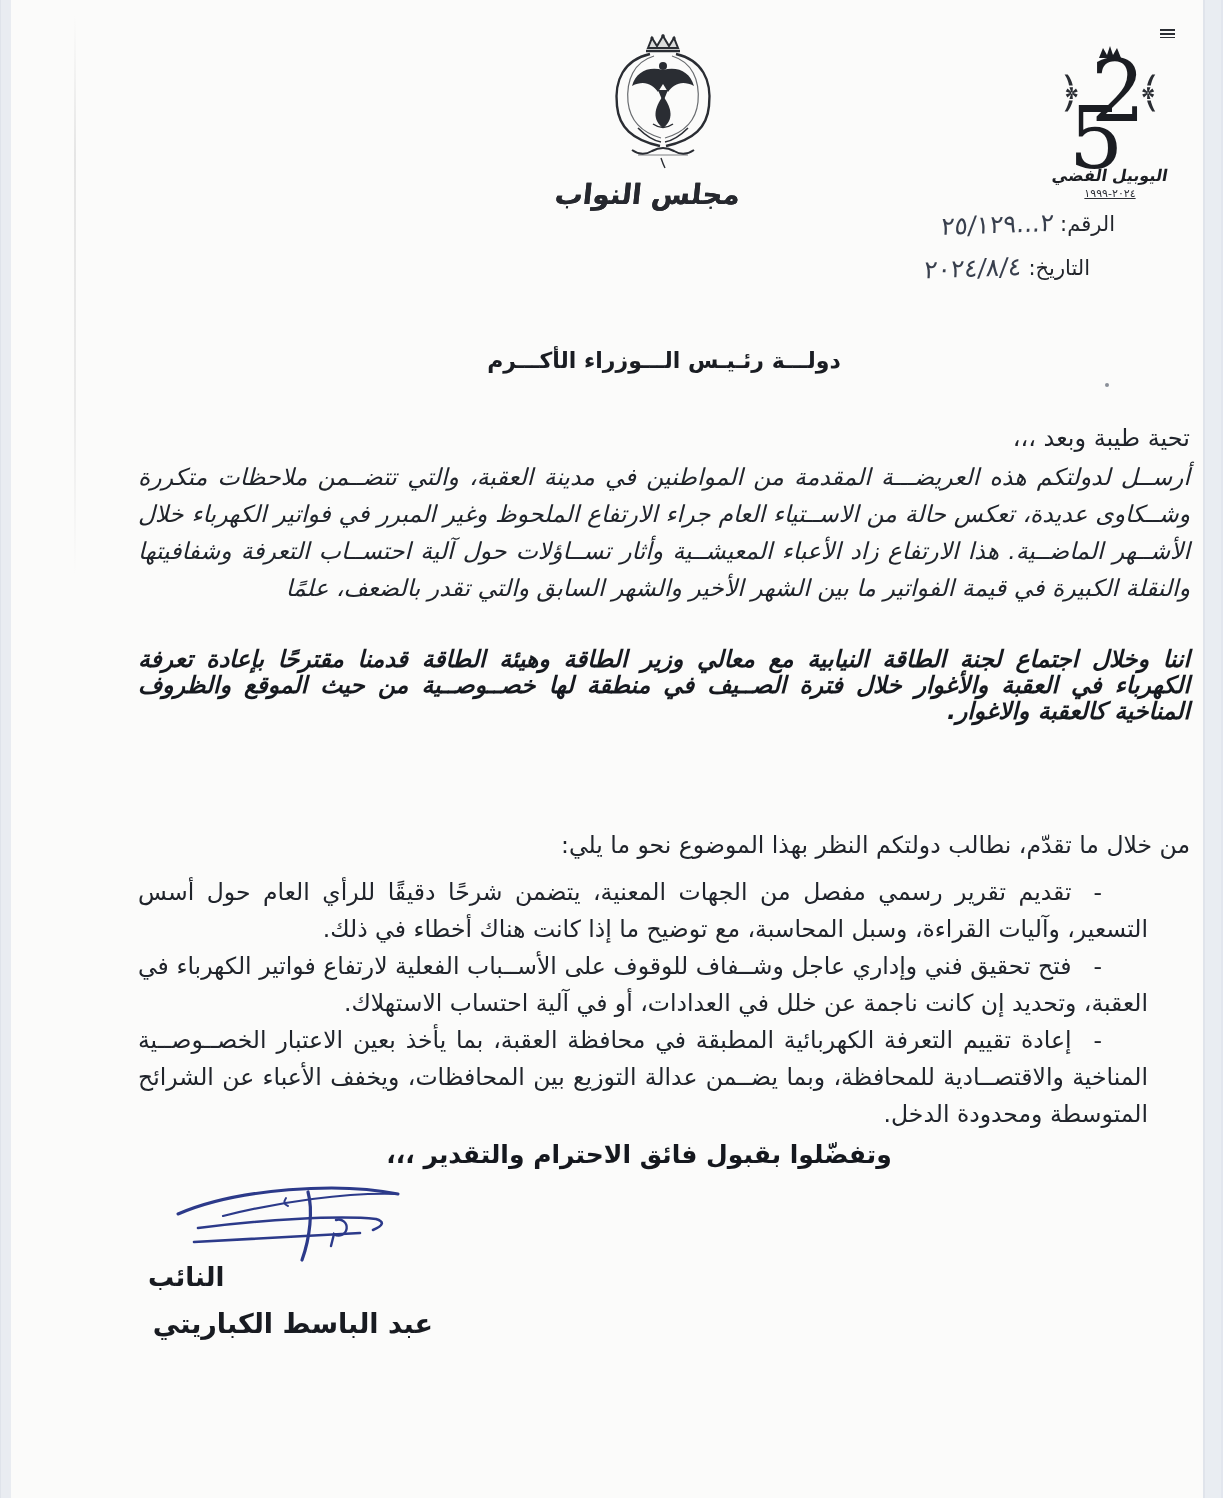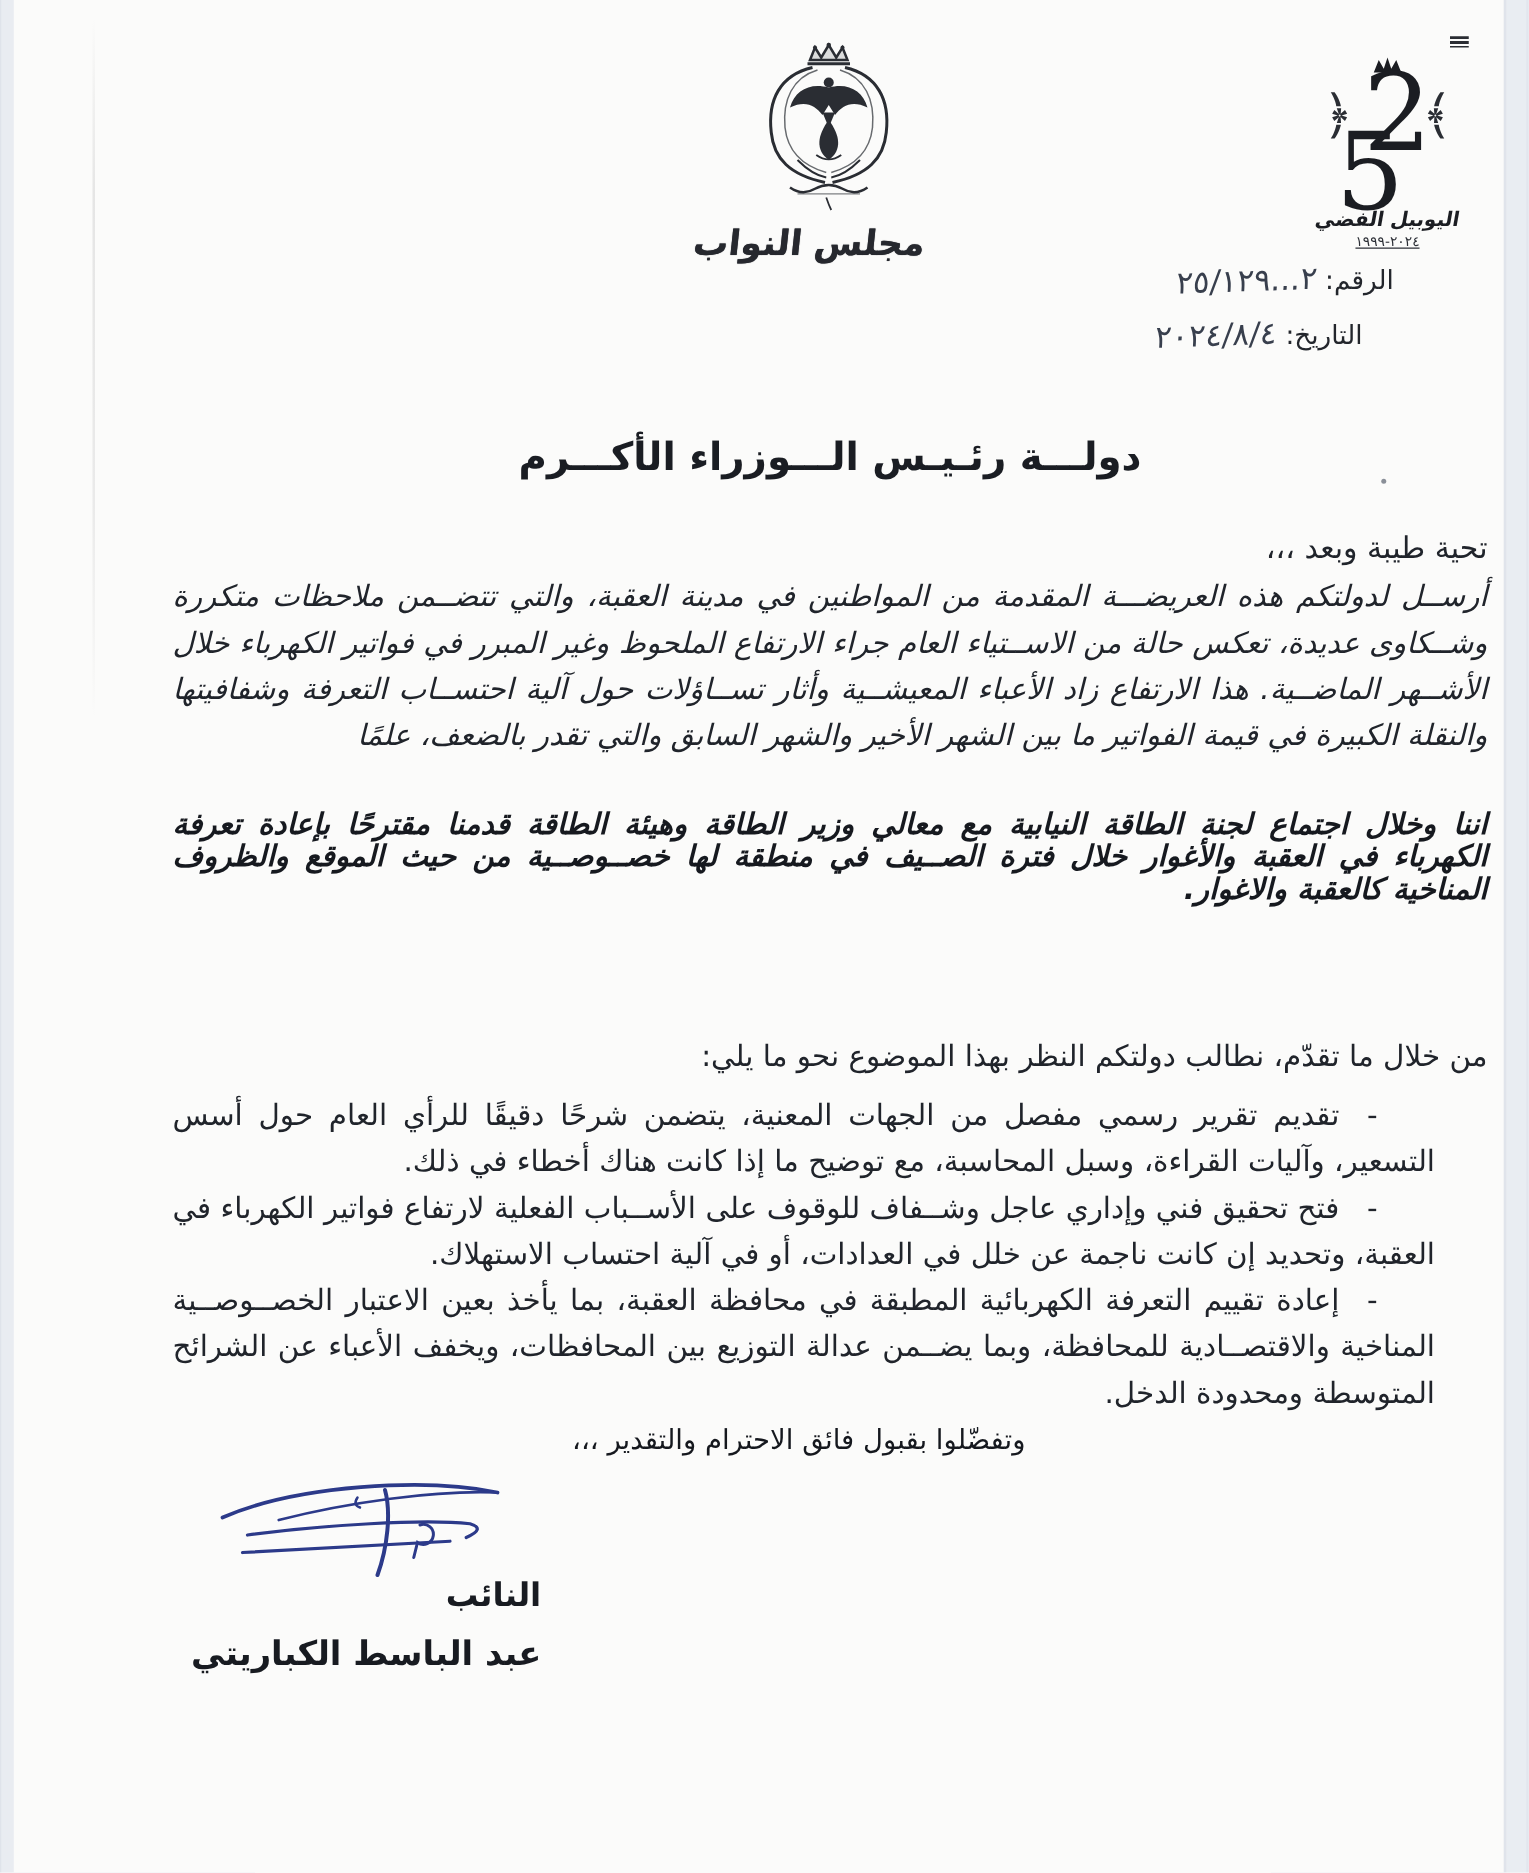--- a/index.html
+++ b/index.html
@@ -45,36 +45,36 @@
   .hand{
     display:inline-block;direction:ltr;unicode-bidi:isolate;
     font-size:25px;color:#383f4d;letter-spacing:2px;
     transform:rotate(-2deg) skewX(-6deg);transform-origin:right center;
   }
   .row-number{top:208px;right:108px;}
   .row-date{top:252px;right:133px;}
 
   
   .block{position:absolute;right:33px;left:138px;direction:rtl;}
-  .addressee{top:348px;text-align:center;font-size:31px;font-weight:700;letter-spacing:.5px;color:#1a1d23;}
+  .addressee{top:348px;text-align:center;font-size:22px;font-weight:700;letter-spacing:.5px;color:#1a1d23;}
   .salutation{top:424px;font-size:24px;}
   .para{font-size:23.5px;line-height:37px;text-align:justify;text-align-last:right;font-style:italic;}
   .p1{top:459px;}
   .p-bold{top:646px;font-weight:700;line-height:26px;color:#16191f;}
   .demands-intro{top:831px;font-size:23.5px;}
   .demands{top:874px;}
   .demands ul{list-style:none;margin:0;padding:0;}
   .demands li{
     font-size:23.5px;line-height:37px;text-align:justify;text-align-last:right;
     padding-right:42px;text-indent:46px;
   }
   .demands li::before{content:"-";margin-left:22px;font-weight:400;}
-  .closing{top:1140px;right:83px;text-align:center;font-size:22px;font-weight:400;color:#15181e;}
+  .closing{top:1140px;right:83px;text-align:center;font-size:25px;font-weight:700;color:#15181e;}
 
-  .sig-block{position:absolute;left:148px;top:1178px;width:285px;text-align:right;}
+  .sig-block{position:absolute;left:148px;top:1178px;width:285px;text-align:left;}
   .sig-block svg{display:block;margin:0 auto;}
   .signer-title{font-size:26px;font-weight:700;margin-top:-4px;color:#181b21;}
   .signer-name{font-size:27px;font-weight:700;margin-top:16px;white-space:nowrap;color:#181b21;margin-left:42px;}
 </style>
 </head>
 <body>
 
 <div class="paper"></div>
 <div class="edge edge-left"></div>
 <div class="edge edge-right"></div>

